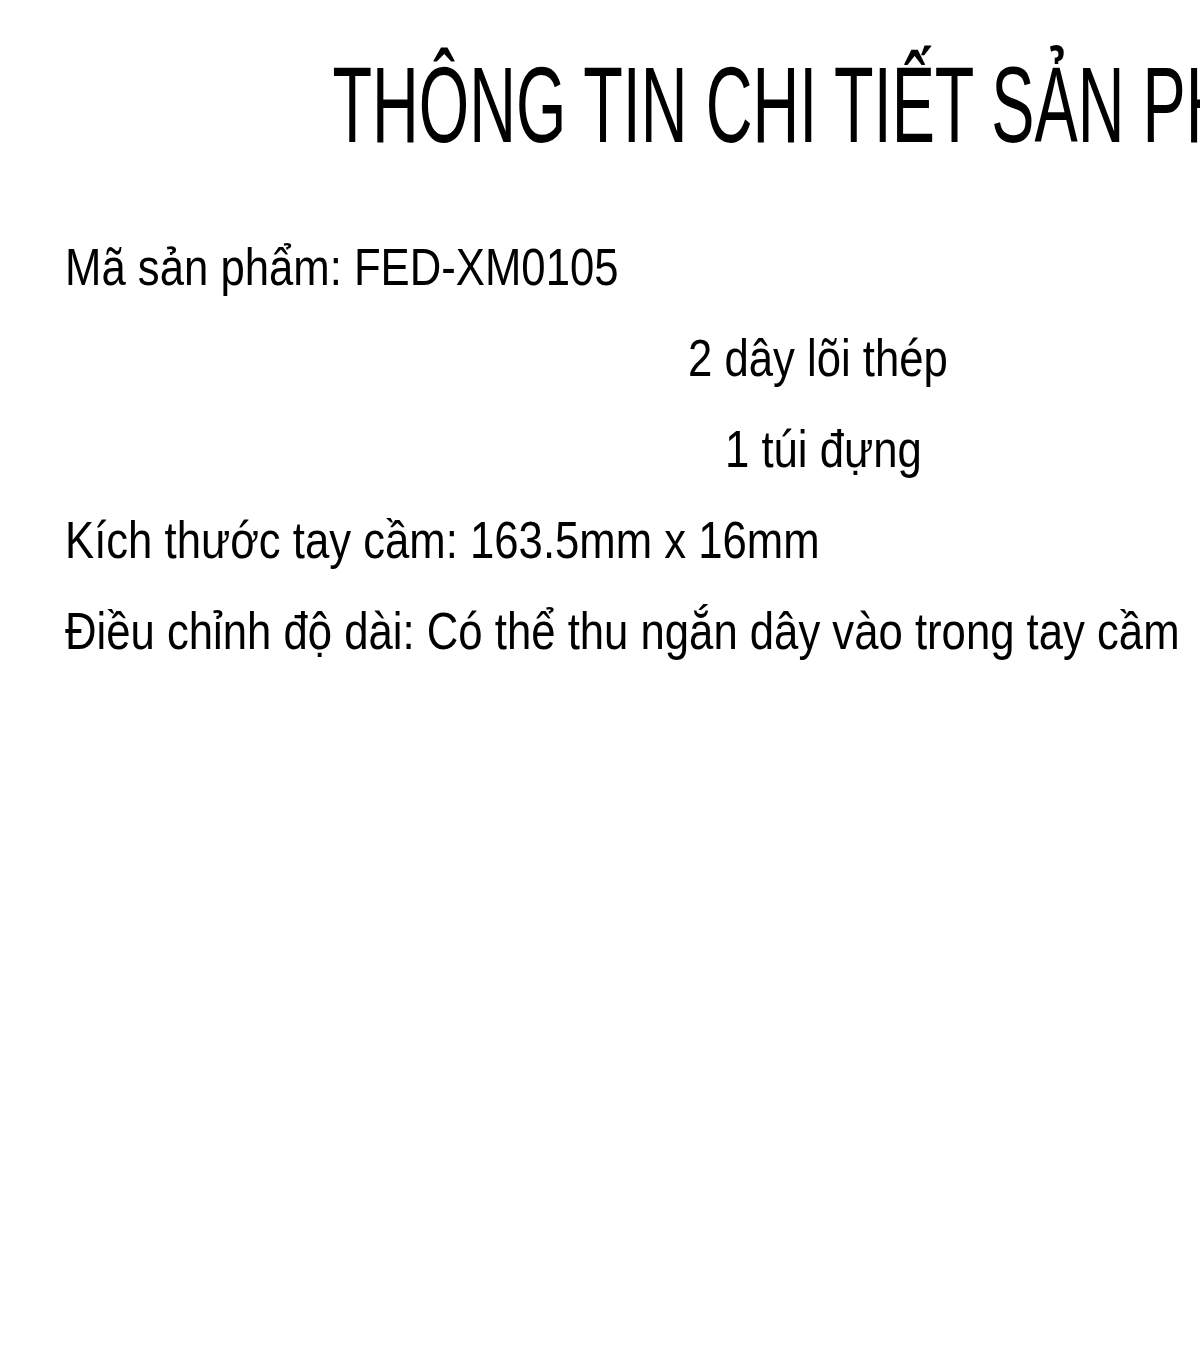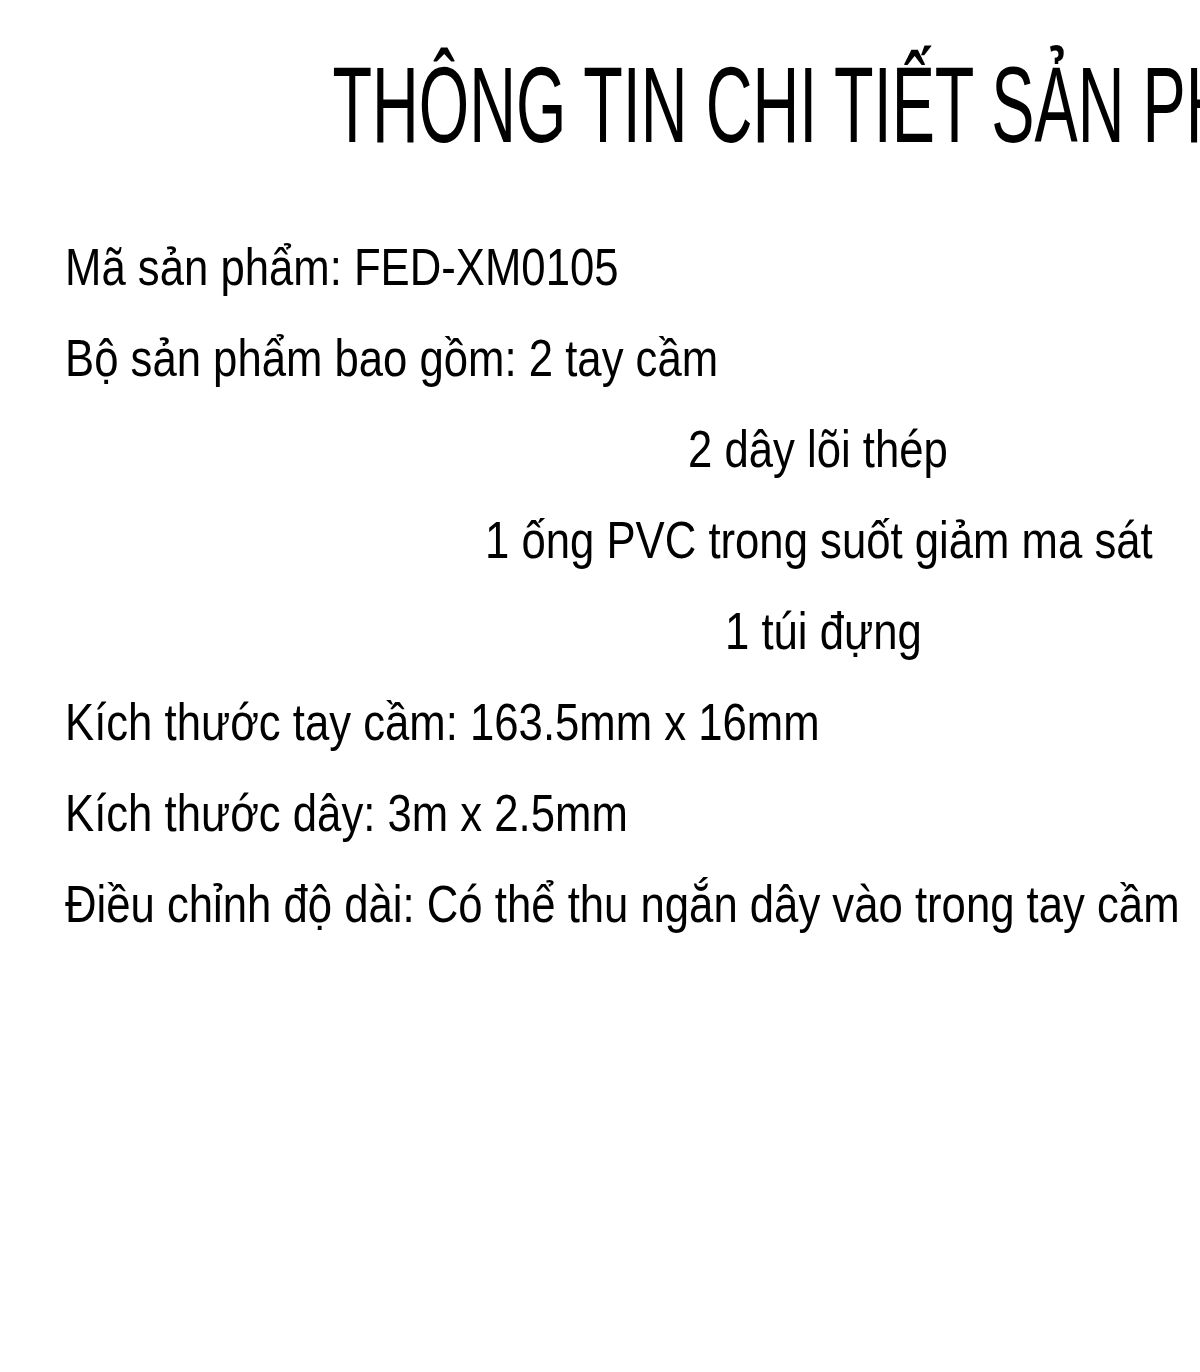--- a/index.html
+++ b/index.html
@@ -69,44 +69,35 @@
 
   <div class="title">
     <span class="tx">THÔNG TIN CHI TIẾT SẢN PHẨM</span>
   </div>
 
   <div class="content" id="lines">
   <div class="line">
     <span class="tx">Mã sản phẩm: FED-XM0105</span>
   </div>
 
-  <div class="line">
-    <span class="tx">Bộ sản phẩm bao gồm: 2 tay cầm</span>
-  </div>
 
   <div class="line indent">
     <span class="tx">2 dây lõi thép</span>
   </div>
 
 
-  <div class="line indent">
-    <span class="tx">1 ống PVC trong suốt giảm ma sát</span>
-  </div>
 
   <div class="line indent">
     <span class="tx">1 túi đựng</span>
   </div>
 
   <div class="line">
     <span class="tx">Kích thước tay cầm: 163.5mm x 16mm</span>
   </div>
 
-  <div class="line">
-    <span class="tx">Kích thước dây: 3m x 2.5mm</span>
-  </div>
 
 
 
 
   <div class="line">
     <span class="tx">Điều chỉnh độ dài: Có thể thu ngắn dây vào trong tay cầm</span>
   </div>
 </div>
 
 </div>

